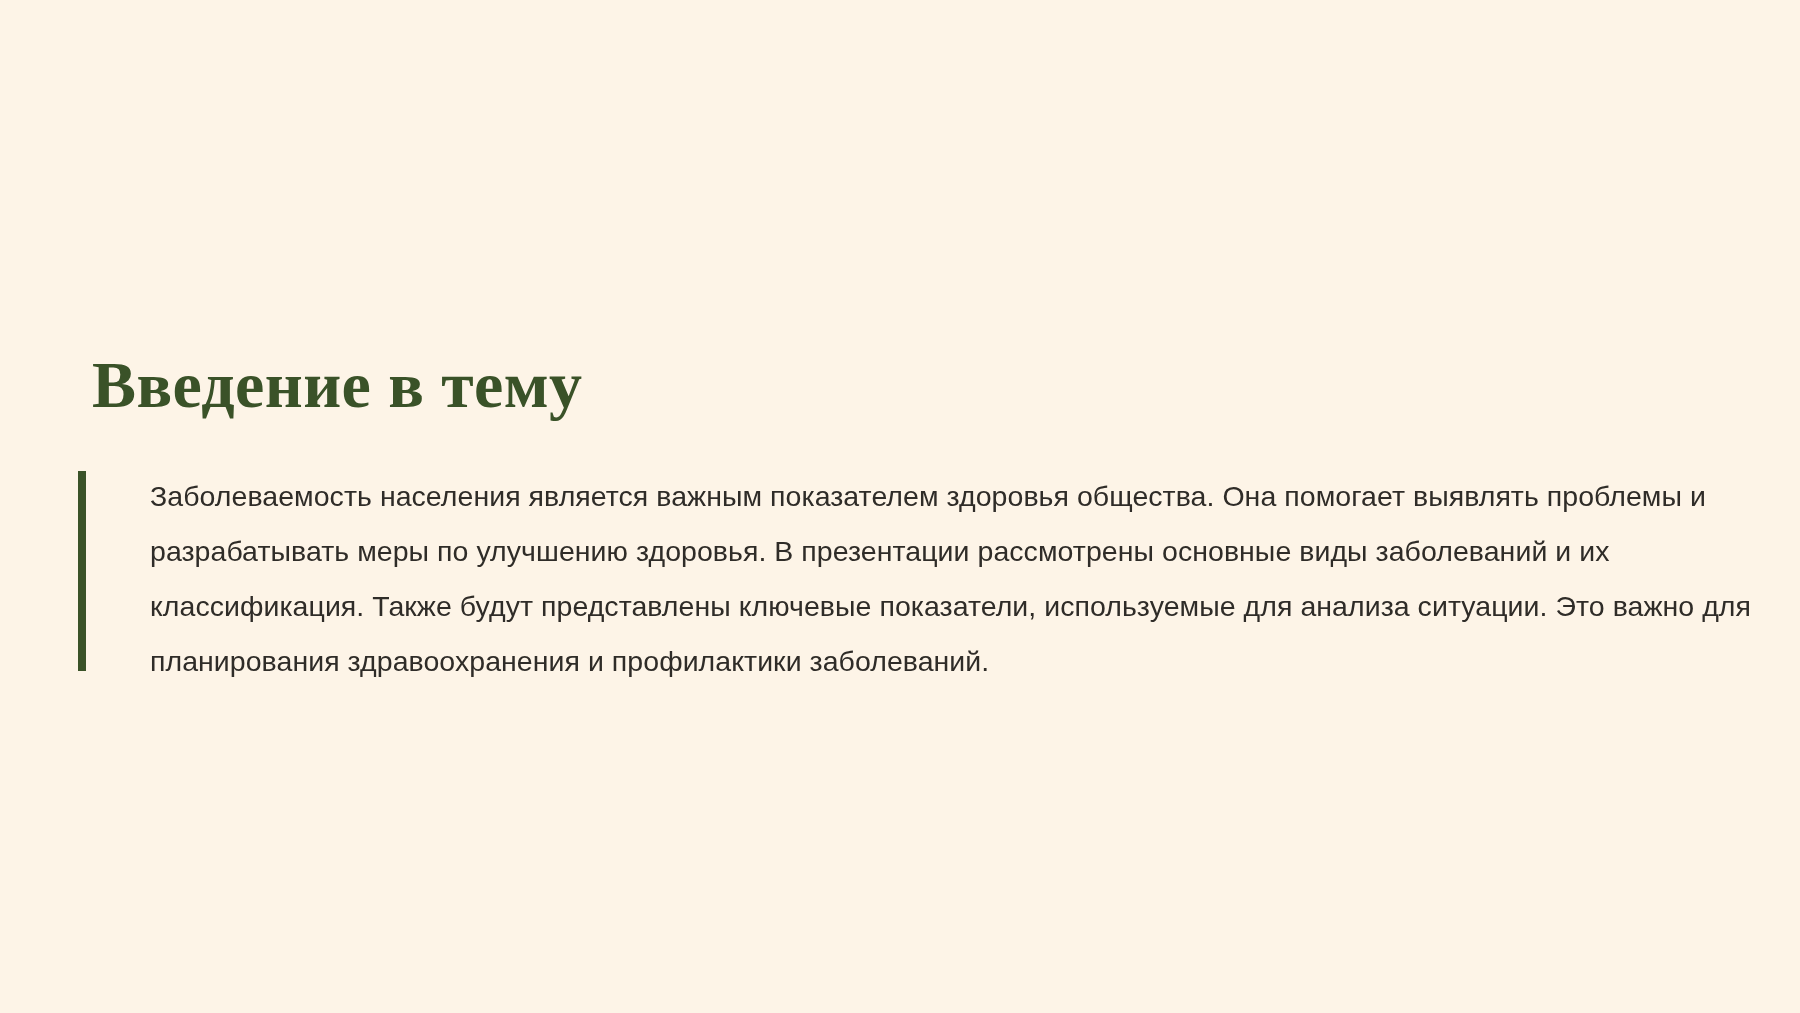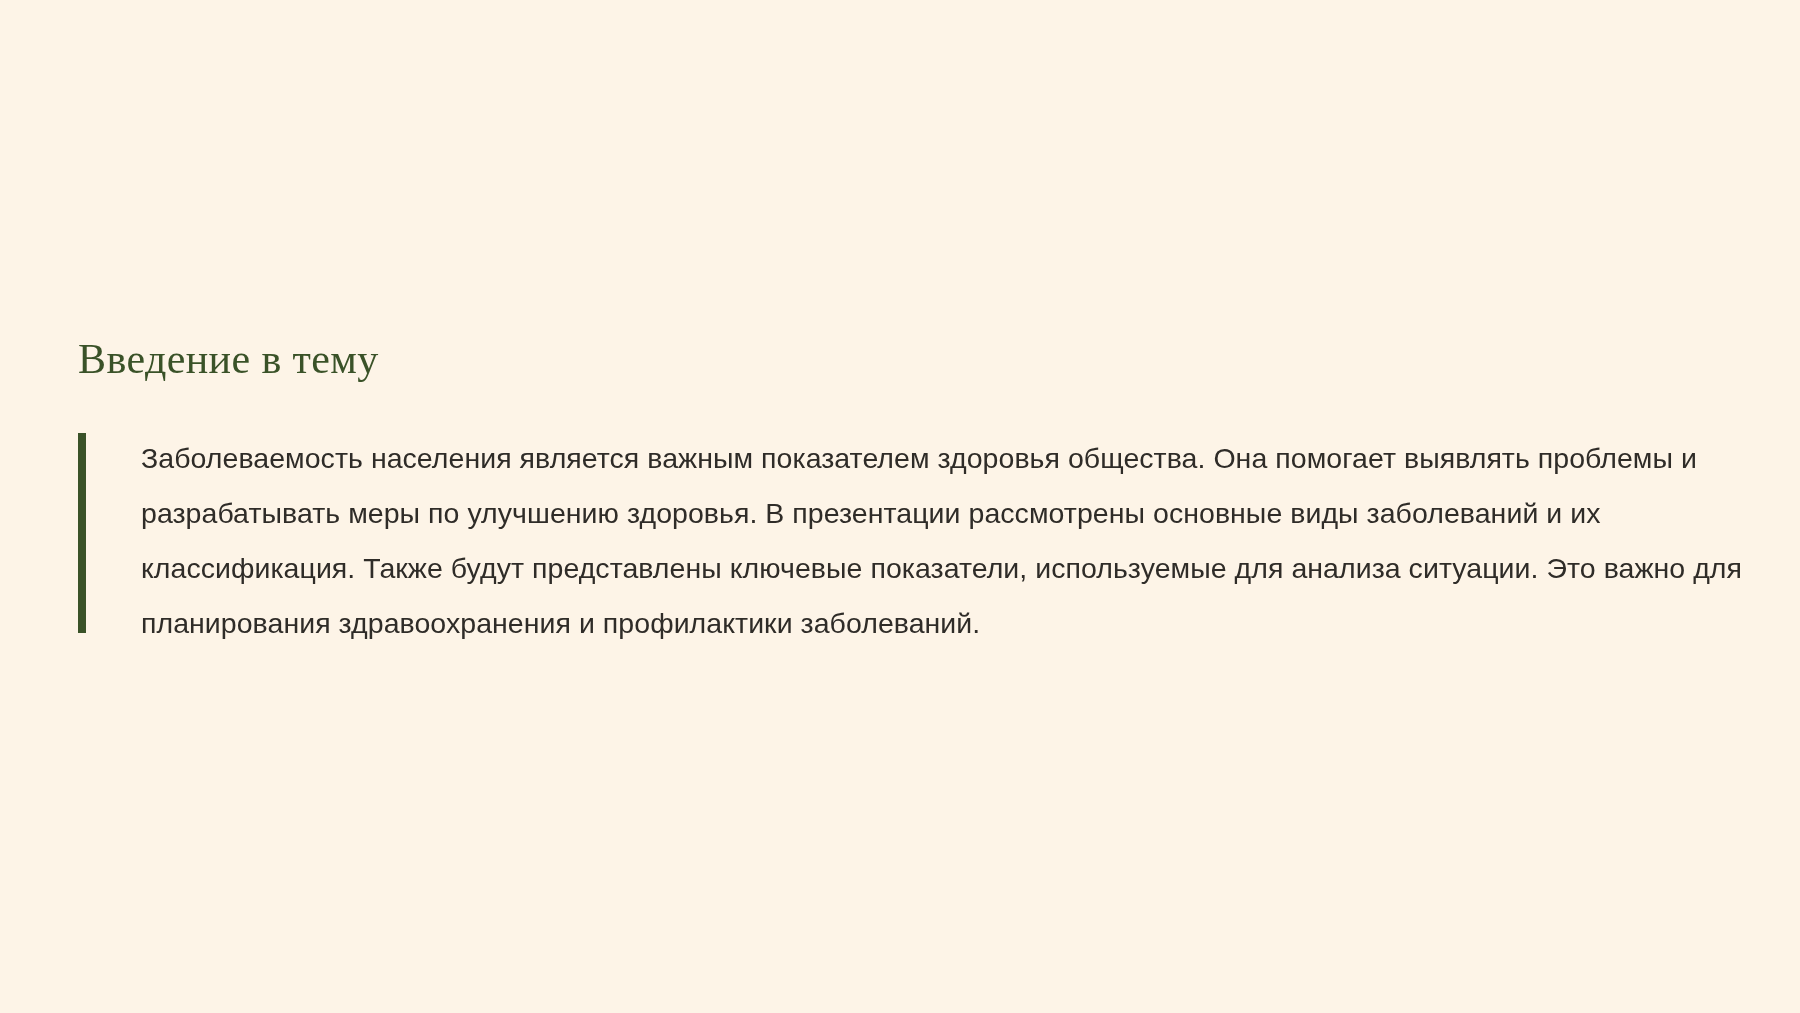--- a/index.html
+++ b/index.html
@@ -26,25 +26,25 @@
   }
 
   .slide-content {
     position: absolute;
     left: 78px;
     top: 338px;
     width: 1700px;
   }
 
   .slide-title {
-    margin: 0;
+    margin: 14px;
     padding: 0;
     font-family: "Liberation Serif", "DejaVu Serif", serif;
-    font-size: 42px;
-    font-weight: 400;
+    font-size: 66px;
+    font-weight: 700;
     line-height: 1.0;
     letter-spacing: 0.4px;
     color: #3a5228;
     white-space: nowrap;
   }
 
   .body-block {
     position: relative;
     margin-top: 51px;
     padding-left: 55px;
@@ -54,21 +54,21 @@
   .accent-bar {
     position: absolute;
     left: 0px;
     top: 2px;
     width: 8px;
     height: 200px;
     background: #3a5228;
   }
 
   .body-text {
-    margin: 8px;
+    margin: 17px;
     padding: 0;
     width: 1625px;
     font-family: "Liberation Sans", "DejaVu Sans", sans-serif;
     font-size: 28.5px;
     font-weight: 400;
     line-height: 55px;
     color: #2f2c28;
     letter-spacing: 0.05px;
     text-align: left;
   }

